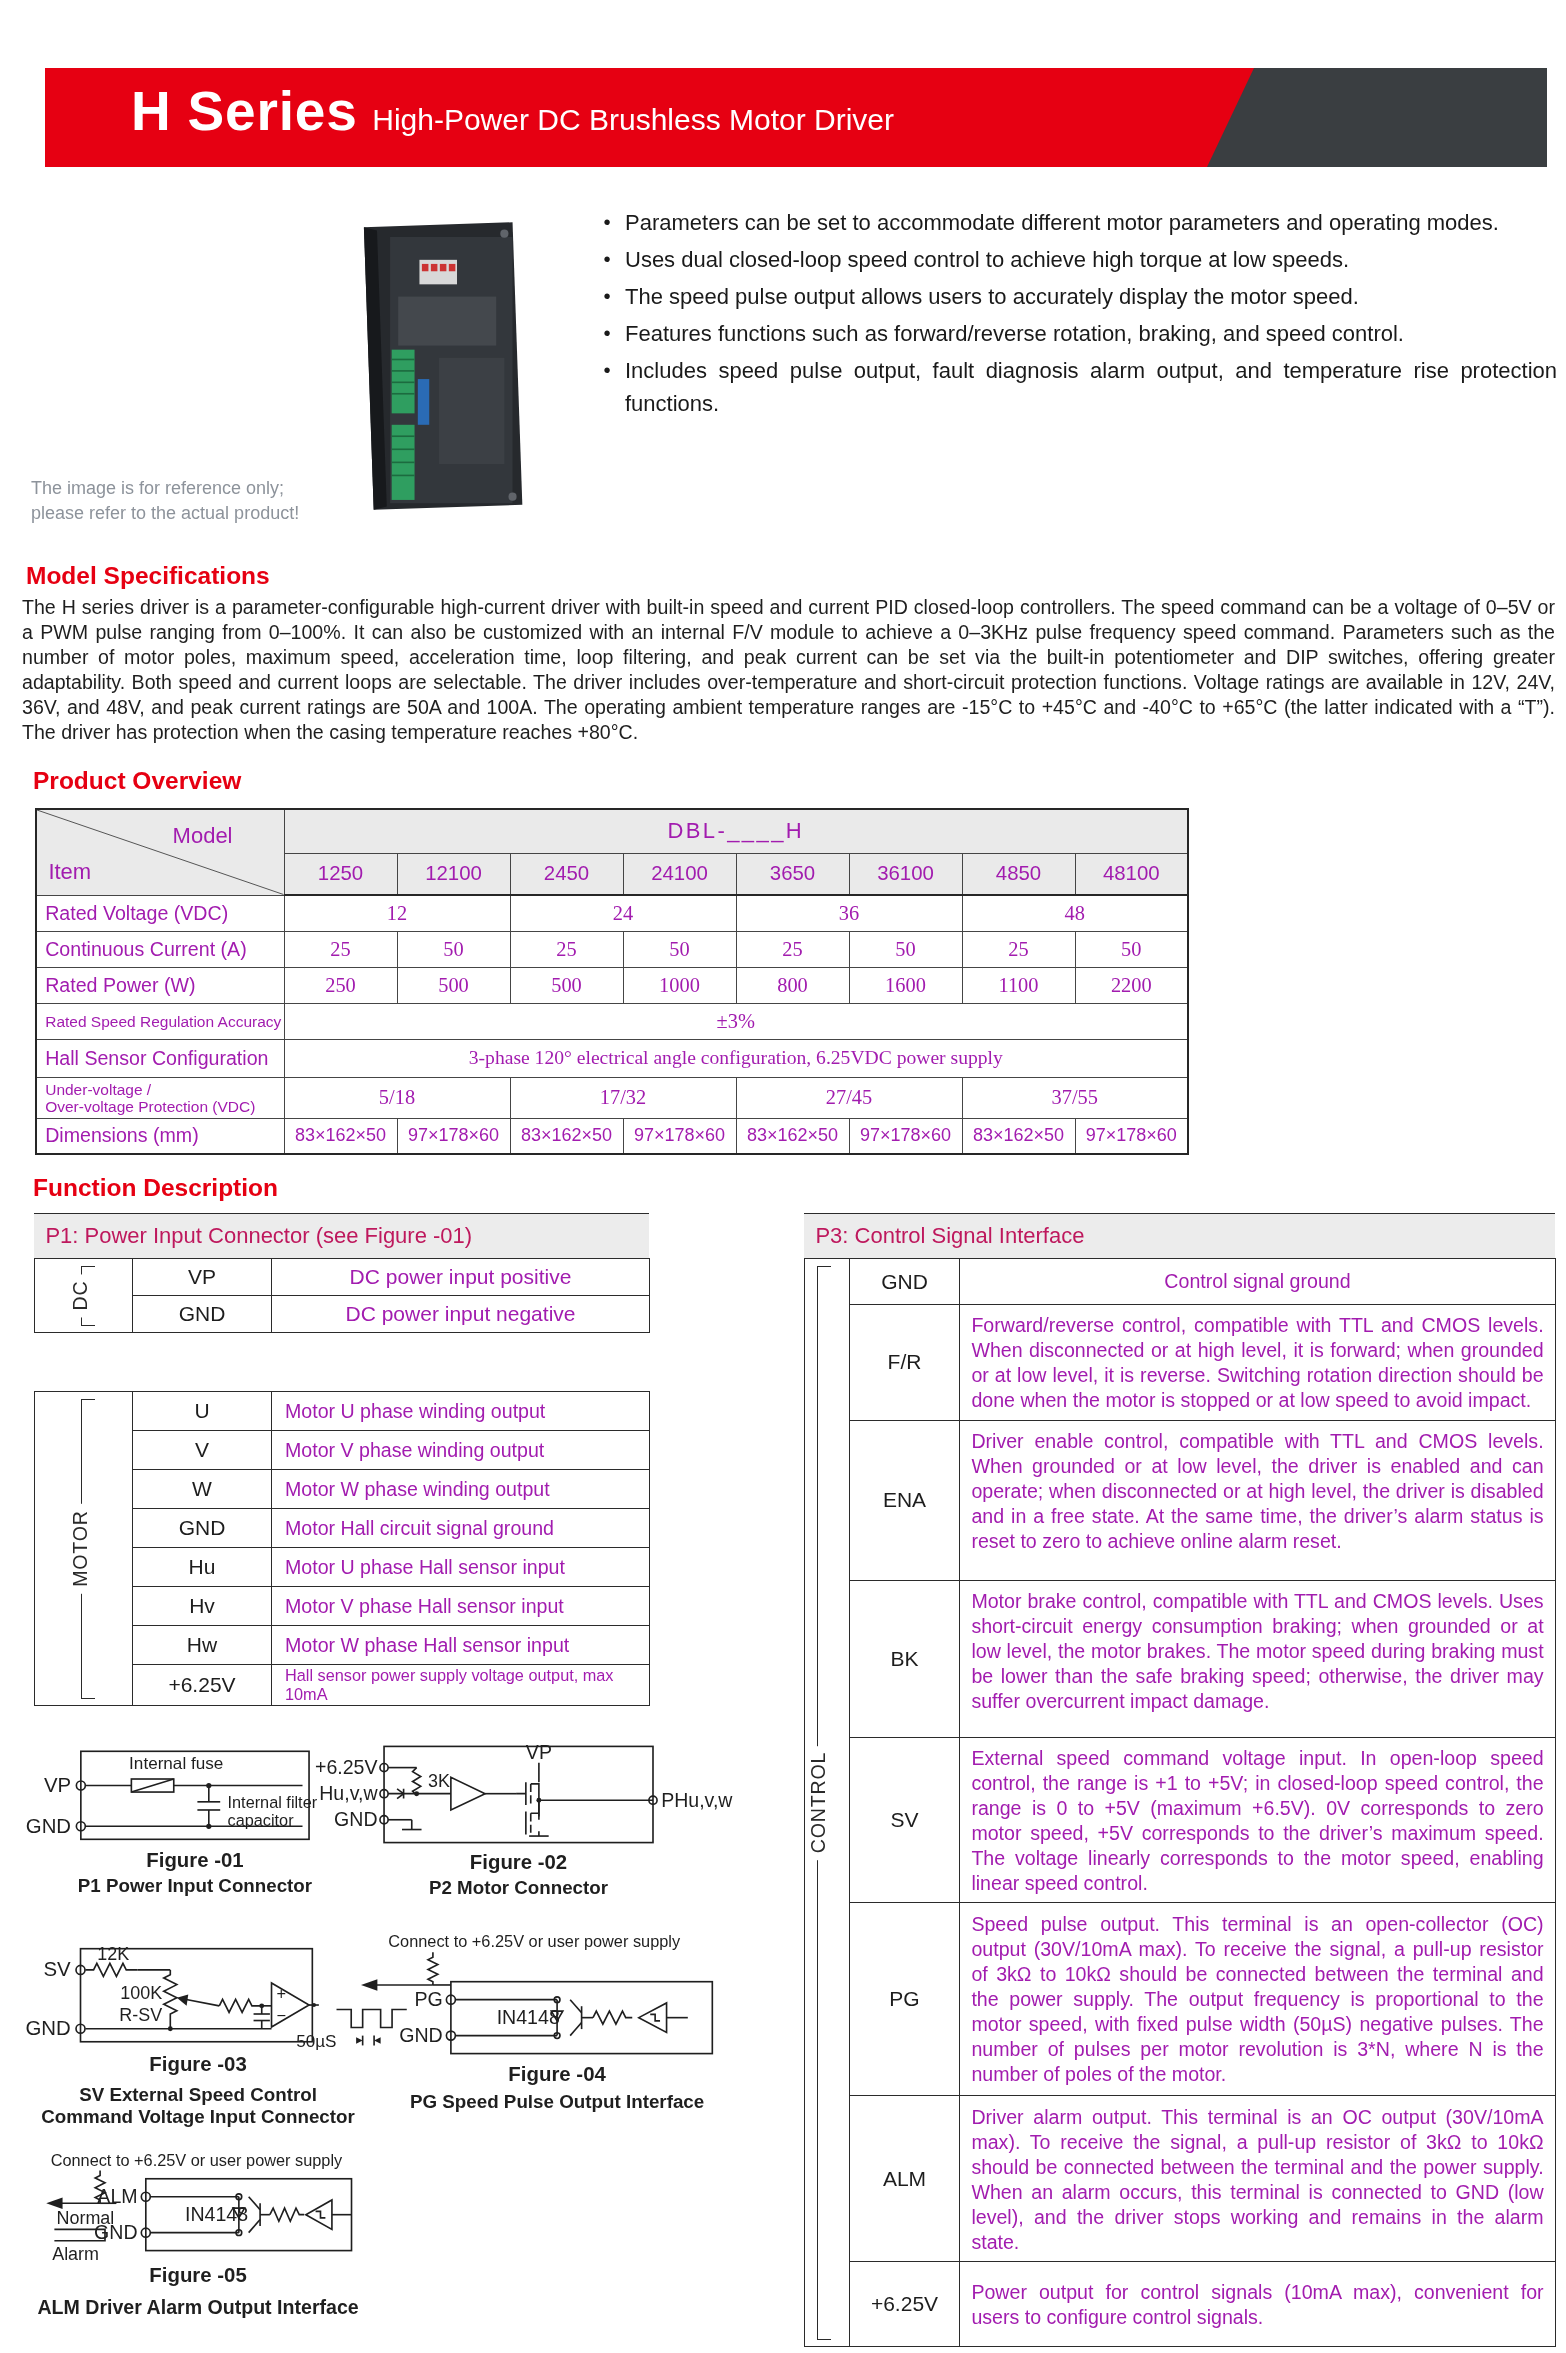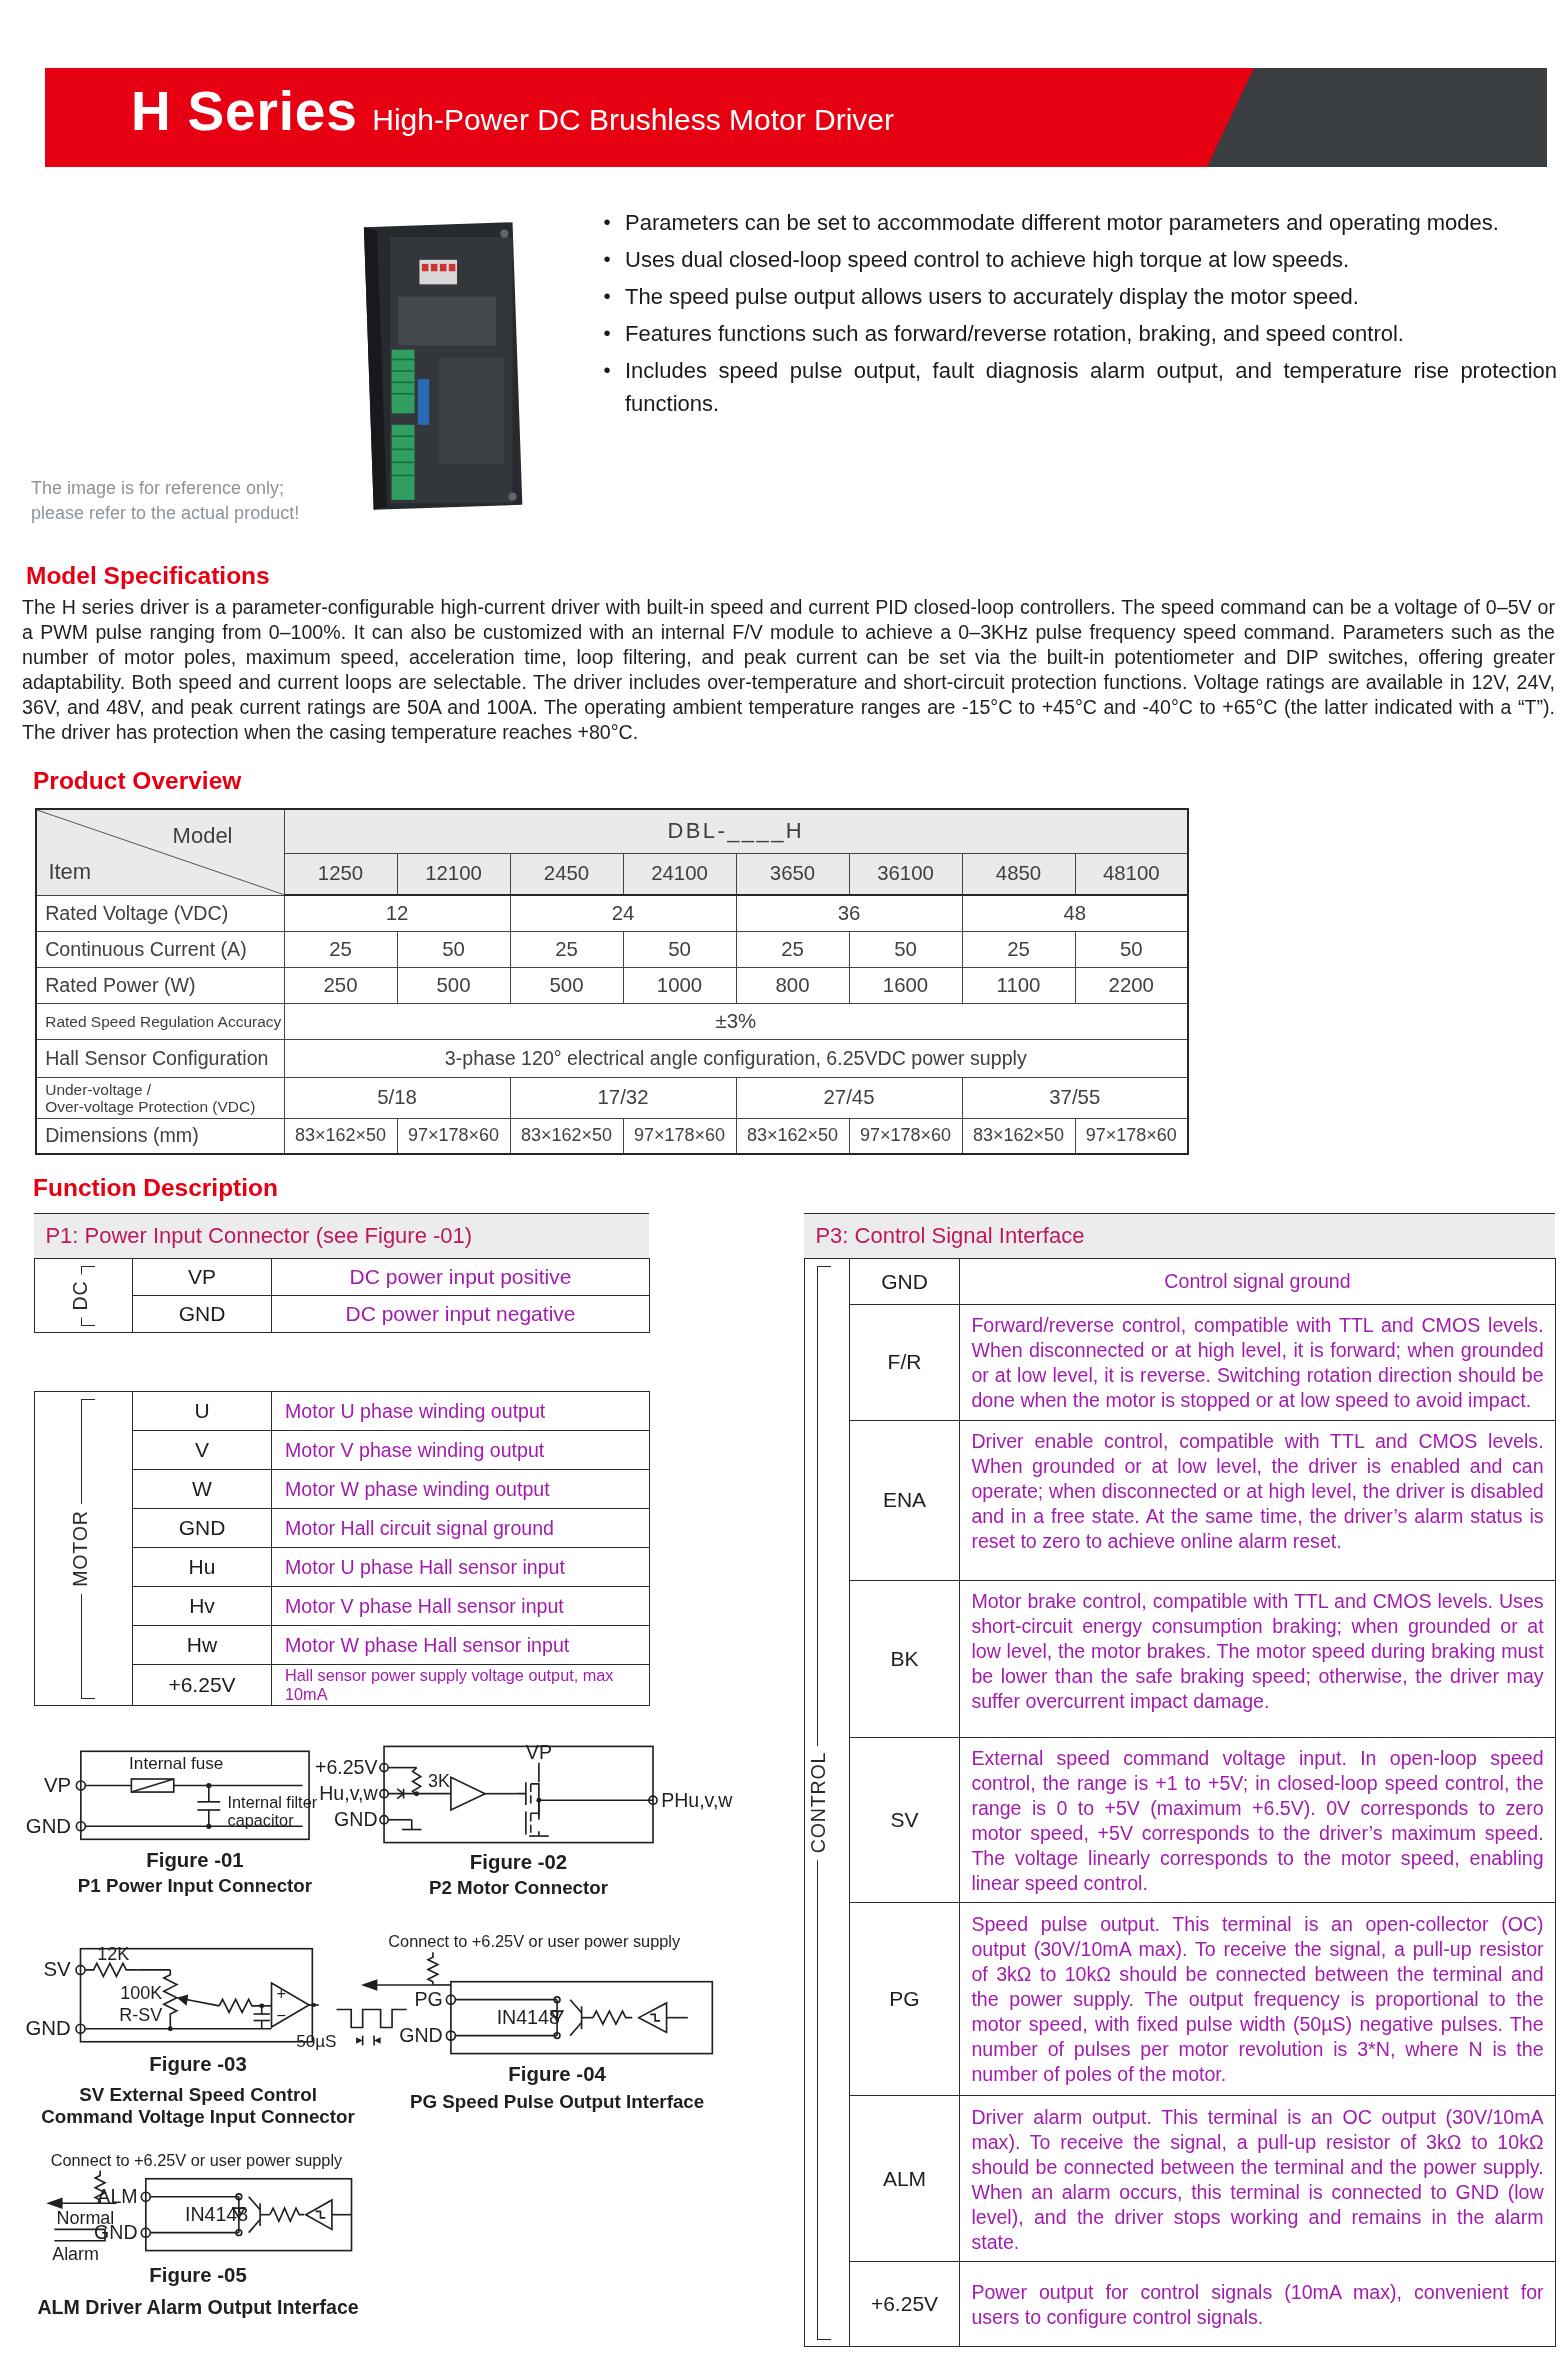--- a/index.html
+++ b/index.html
@@ -19,25 +19,25 @@
   .features{position:absolute;left:597px;top:206px;width:960px;list-style:none;margin:0;padding:0;}
   .features li{position:relative;padding-left:28px;font-size:22px;line-height:33px;margin-bottom:4.1px;
                text-align:justify;color:#1a1a1a;}
   .features li::before{content:"•";position:absolute;left:6.5px;top:0;font-size:20.4px;}
   
   .red-title{position:absolute;color:#e60012;font-size:24.5px;font-weight:700;}
   .spec-paragraph{position:absolute;left:22px;top:595px;width:1533px;font-size:19.6px;line-height:25px;
                   text-align:justify;color:#1f1f1f;}
   
   table.ov{position:absolute;left:35px;top:808px;width:1068px;border-collapse:collapse;table-layout:fixed;
-           font-size:19.6px;color:#404040;border:2px solid #262626;}
+           font-size:19.6px;color:#a21caf;border:2px solid #262626;}
   .ov td{border:1.1px solid #454545;box-sizing:border-box;}
   .ov .hdr{background:#eaeaea;}
   .ov tr.thick td{border-bottom:2px solid #262626;}
-  .ov .val{text-align:center;font-size:20.4px;}
+  .ov .val{text-align:center;font-size:20.4px;font-family:Liberation Serif, serif;}
   .ov .lbl{text-align:left;padding-left:8.2px;font-size:19.6px;}
   .ov .lbl.small{font-size:15.5px;line-height:17px;}
   .ov .dim{font-size:18px;text-align:center;padding:0;}
   .series-code{text-align:center;font-size:22px;letter-spacing:2.4px;}
   .model-num{text-align:center;font-size:20.4px;}
   .diag{position:relative;}
   .diag svg{position:absolute;left:0;top:0;width:100%;height:100%;}
   .diag-model{position:absolute;right:51px;top:13px;font-size:22px;}
   .diag-item{position:absolute;left:11.4px;bottom:9.8px;font-size:22px;}
   

